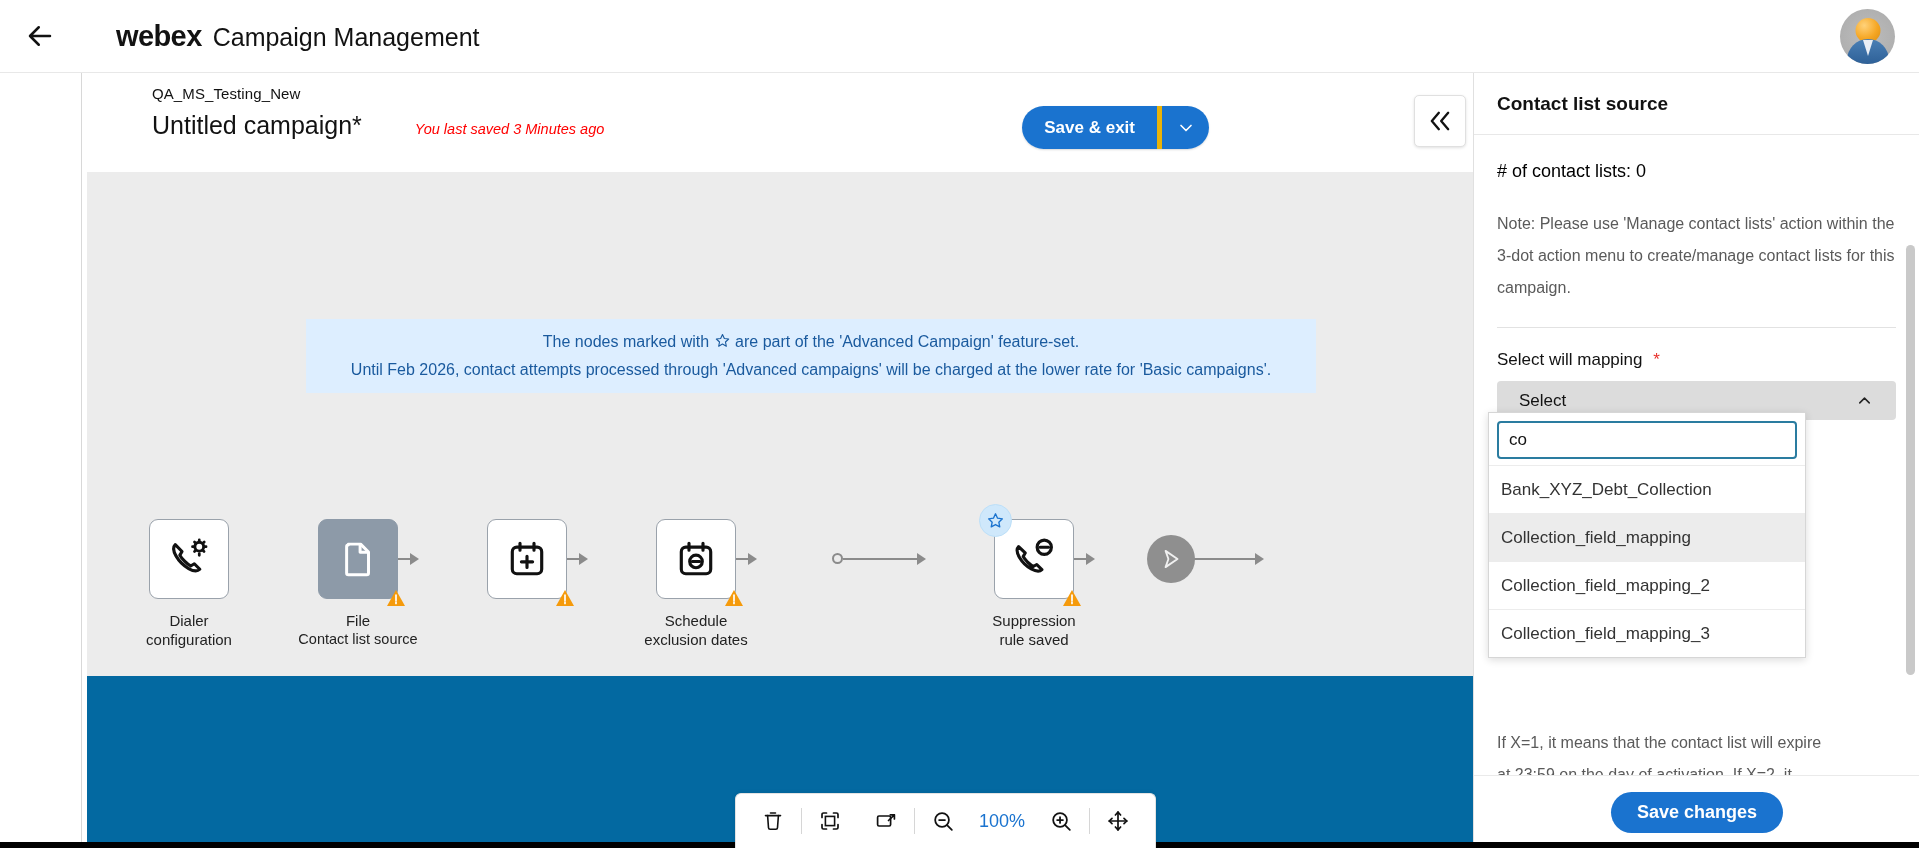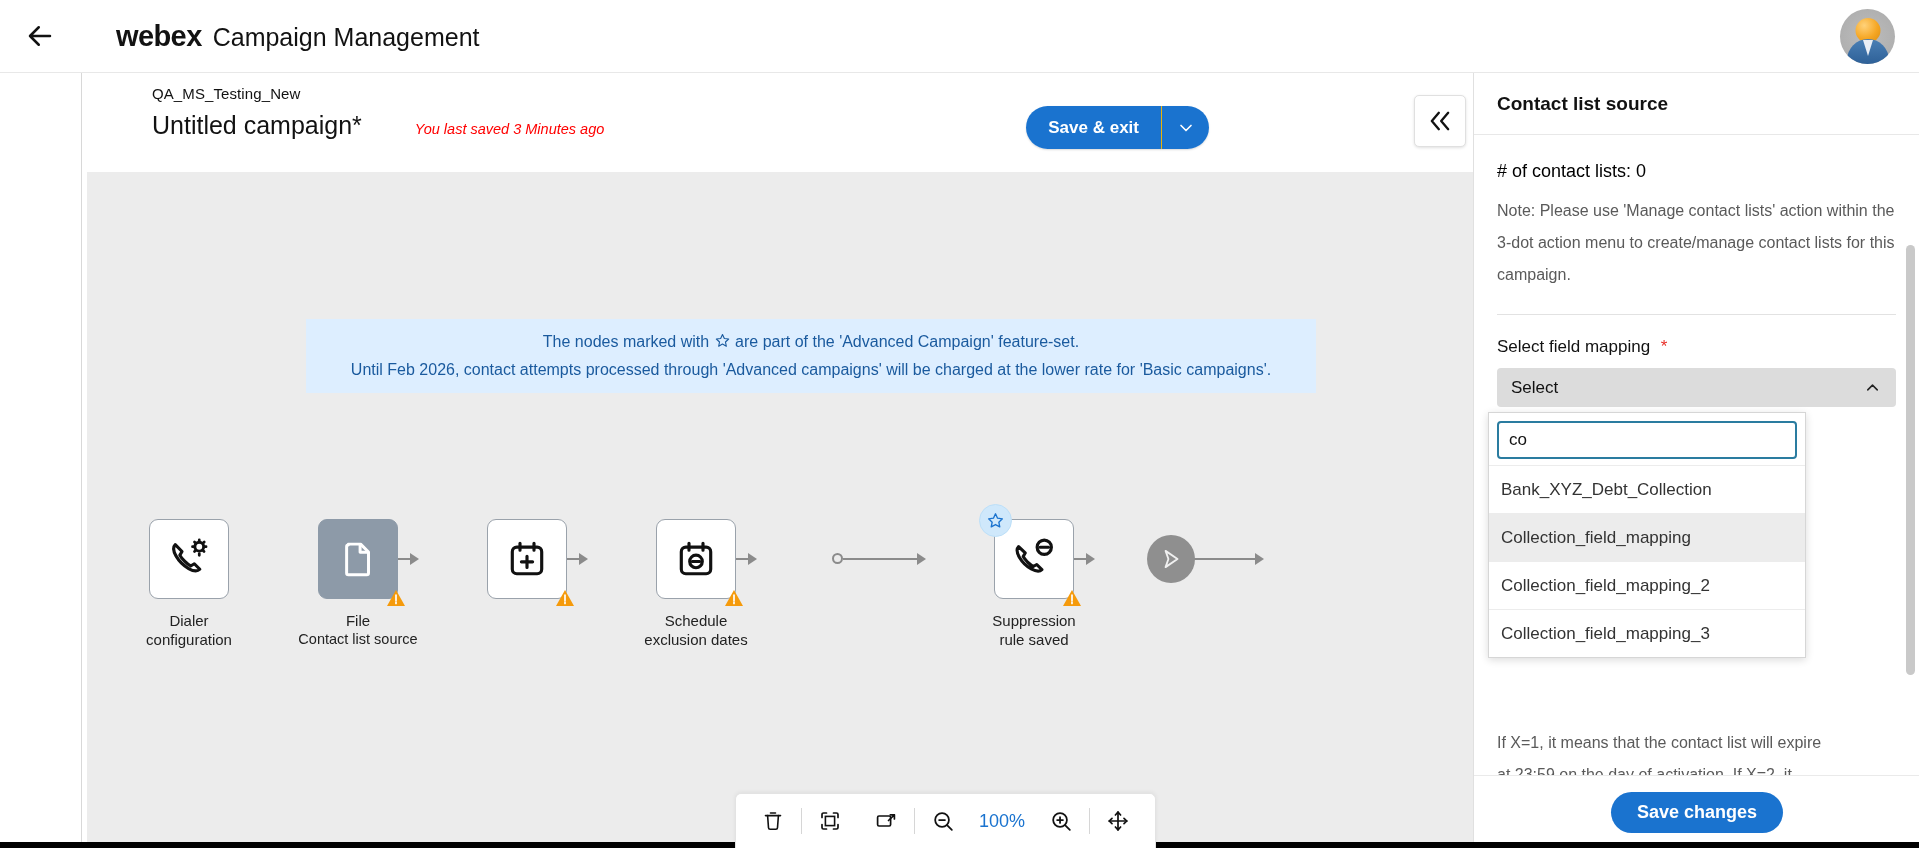--- a/index.html
+++ b/index.html
@@ -67,36 +67,36 @@
   .title-row { display:flex; align-items:baseline; margin-top:9px;gap:28px; }
   .camp-title { font-size:25px; color:#121212; }
   .saved-note { font-size:14.5px; color:#ff0000; font-style:italic; margin-left:25px; }
   .save-exit-group {
     position:absolute; right:269px; top:33px; display:flex; align-items:stretch;
     border-radius:22px; overflow:hidden; box-shadow:0 1px 2px rgba(0,0,0,.15);
   }
   .save-exit-btn {
     background:#1a73cf; color:#fff; font-size:17px; font-weight:bold;
     padding:0 22px; height:43px; display:flex; align-items:center; cursor:pointer;
-    border-right:1px solid #eab308;
+    border-right:5px solid #eab308;
   }
   .save-exit-caret {
     background:#1a73cf; width:47px; height:43px;
     display:flex; align-items:center; justify-content:center; cursor:pointer;
   }
   .collapse-btn {
     position:absolute; right:12px; top:22px; width:52px; height:52px;
     background:#fff; border:1px solid #e0e0e0; border-radius:5px;
     display:flex; align-items:center; justify-content:center; cursor:pointer;
     box-shadow: 0 1px 3px rgba(0,0,0,.12);
   }
 
   
   .flow-canvas {
-    position:absolute; left:0; top:99px; width:1391px; height:676px;
+    position:absolute; left:0; top:99px; width:1391px; height:504px;
     background:#ececec; overflow:hidden;
   }
   .info-banner {
     position:absolute; left:219px; top:147px; width:1010px;
     background:#ddeeff; color:#1a5a9e; text-align:center;
     padding:10px 14px; font-size:16px; line-height:26px;
   }
   .info-banner .star { display:inline-block; vertical-align:-2px; }
 
   .nodes { position:absolute; left:0; top:0; width:1391px; height:676px; }
@@ -157,28 +157,28 @@
     position:absolute; left:1473px; top:73px; width:446px; height:775px;
     background:#ffffff; border-left:1px solid #e0e0e0;
   }
   .rp-header {
     height:62px; display:flex; align-items:center; padding-left:23px;
     border-bottom:1px solid #e8e8e8;
   }
   .rp-title { font-size:19px; font-weight:bold; color:#121212; }
   .rp-body { position:relative; padding:26px 23px 0 23px; height:644px; }
   .rp-count { font-size:18px; color:#000000; }
-  .rp-note { margin-top:13px; font-size:16px; color:#5a5a5a; line-height:32px; }
+  .rp-note { margin-top:26px; font-size:16px; color:#5a5a5a; line-height:32px; }
   .rp-divider { margin-top:23px; height:1px; background:#e2e2e2; }
   .field-label { margin-top:22px; font-size:17px; color:#121212; }
   .req-star { color:#e8302a; margin-left:6px; }
   .select-box {
     margin-top:11px; height:39px; background:#dcdcdc; border-radius:4px;
     display:flex; align-items:center; justify-content:space-between;
-    padding:0 14px; cursor:pointer;
+    padding:0 22px; cursor:pointer;
   }
   .select-box .sel-text { font-size:17px; color:#121212; }
   .dropdown {
     position:absolute; left:14px; top:277px; width:318px;
     background:#fff; border:1px solid #d6d6d6; box-shadow:0 2px 8px rgba(0,0,0,.14);
     z-index:20;
   }
   .dd-search-wrap { padding:8px 8px 6px 8px; }
   .dd-search {
     width:100%; height:38px; border:2px solid #2a7ca0; border-radius:4px;
@@ -460,21 +460,21 @@
     <div class="rp-header">
       <div class="rp-title">Contact list source</div>
     </div>
 
     <div class="rp-body">
       <div class="rp-count"># of contact lists: 0</div>
       <div class="rp-note">Note: Please use 'Manage contact lists' action within the 3-dot action menu to create/manage contact lists for this campaign.</div>
       <div class="rp-divider"></div>
 
       <div class="field-label">
-        <span>Select field mapping</span>
+        <span>Select will mapping</span>
         <span class="req-star">*</span>
       </div>
 
       <div class="select-box">
         <span class="sel-text">Select</span>
         <svg width="19" height="19" viewBox="0 0 24 24" fill="none">
           <path d="M6 15l6-6 6 6" stroke="#222" stroke-width="1.9" stroke-linecap="round" stroke-linejoin="round"></path>
         </svg>
       </div>
 

